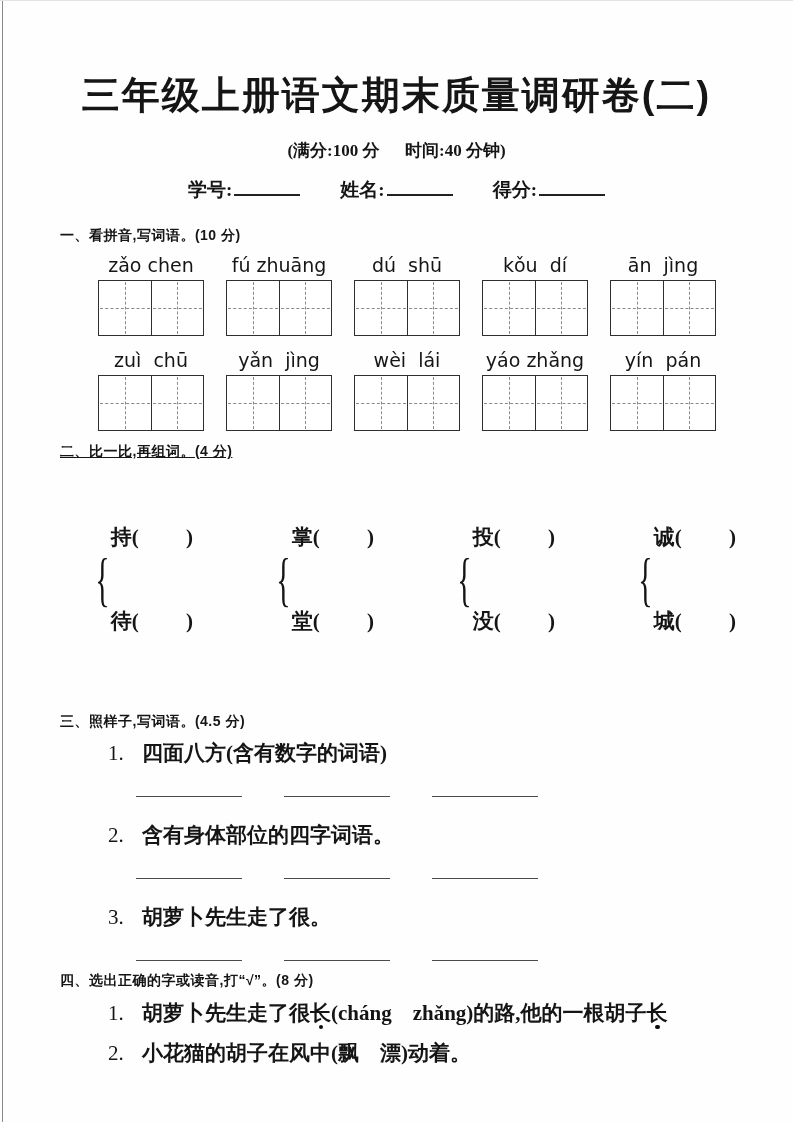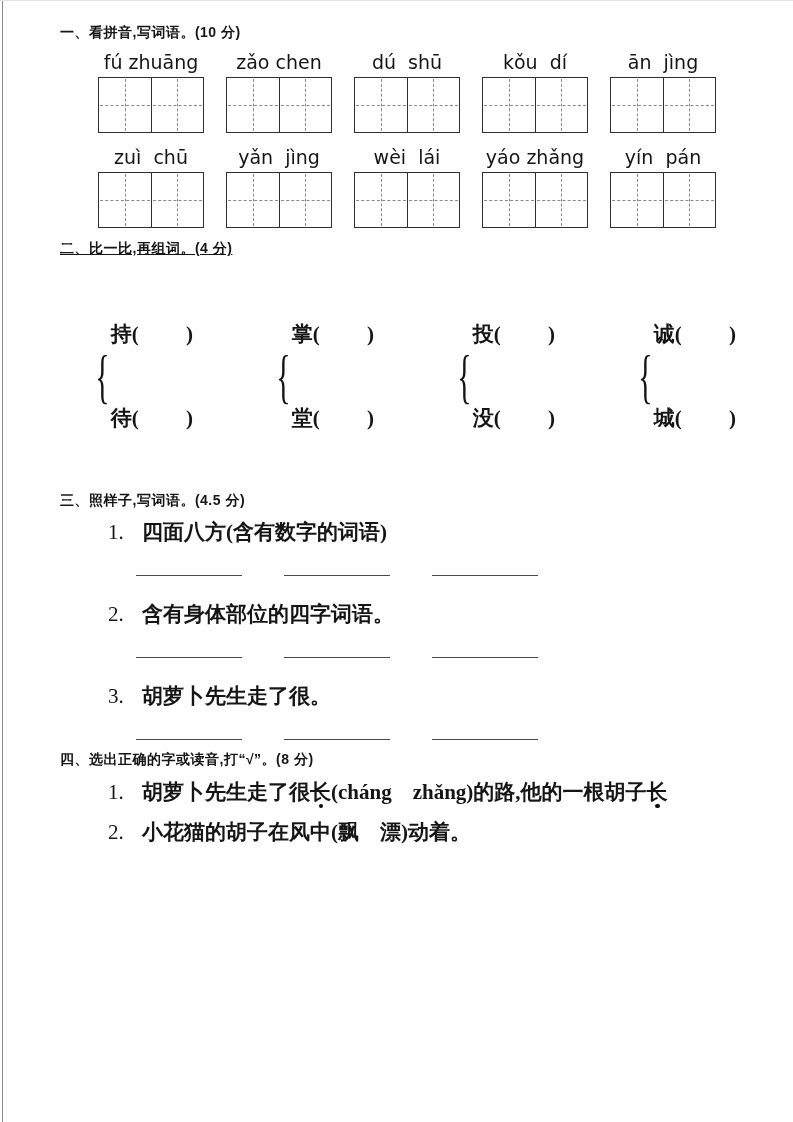--- a/index.html
+++ b/index.html
@@ -78,21 +78,21 @@
     width:648px; margin:6px 0 0 28px;
   }
   .pair { display:flex; align-items:center; }
   .brace {
     font-size:60px; font-weight:400; line-height:54px;
     transform:scaleX(0.5); margin-right:-6px;
     font-family:"Liberation Serif",serif;
   }
   .pair-words { font-size:21px; font-weight:600; line-height:28px; white-space:pre; }
 
-  .sec3 .sec-header { margin-top:4px; }
+  .sec3 .sec-header { margin-top:22px; }
   .s3-item { display:flex; margin:9px 0 0 48px; font-size:21px; font-weight:600; line-height:26px; }
   .s3-item .num { width:34px; font-weight:400; flex:none; }
   .blank-row { display:flex; gap:42px; margin:29px 0 0 76px; }
   .blankline { width:106px; height:2px; border-bottom:1.6px solid #4a4a4a; }
   .blank-row.after { margin-top:29px; }
   .s3-item.gap { margin-top:25px; }
 
   .sec4 .sec-header { margin-top:11px; }
   .s4-item { display:flex; margin:7px 0 0 48px; font-size:21px; font-weight:600; line-height:33px; }
   .s4-item .num { width:34px; font-weight:400; flex:none; }
@@ -105,36 +105,45 @@
     width:4.5px; height:4.5px; border-radius:50%; background:#0a0a0a;
   }
 </style>
 </head>
 <body>
 
 <div class="page">
   <div class="edge-left"></div>
   <div class="edge-top"></div>
 
+  <header>
+    <h1 class="title">三年级上册语文期末质量调研卷(二)</h1>
+    <div class="subtitle">(满分:100 分      时间:40 分钟)</div>
+    <div class="info-line">
+      <span class="info-field"><span>学号:</span><span class="blank"></span></span>
+      <span class="info-field"><span>姓名:</span><span class="blank"></span></span>
+      <span class="info-field"><span>得分:</span><span class="blank"></span></span>
+    </div>
+  </header>
 
   <main>
 
     <section class="sec1">
       <h2 class="sec-header">一、看拼音,写词语。(10 分)</h2>
 
       <div class="units-row">
         <div class="unit">
+          <div class="pinyin">zǎo chen</div>
+          <div class="tian">
+              <div class="cell"></div>
+              <div class="cell"></div>
+            </div>
+        </div>
+        <div class="unit">
           <div class="pinyin">fú zhuāng</div>
-          <div class="tian">
-              <div class="cell"></div>
-              <div class="cell"></div>
-            </div>
-        </div>
-        <div class="unit">
-          <div class="pinyin">zǎo chen</div>
           <div class="tian">
               <div class="cell"></div>
               <div class="cell"></div>
             </div>
         </div>
         <div class="unit">
           <div class="pinyin">dú  shū</div>
           <div class="tian">
               <div class="cell"></div>
               <div class="cell"></div>

